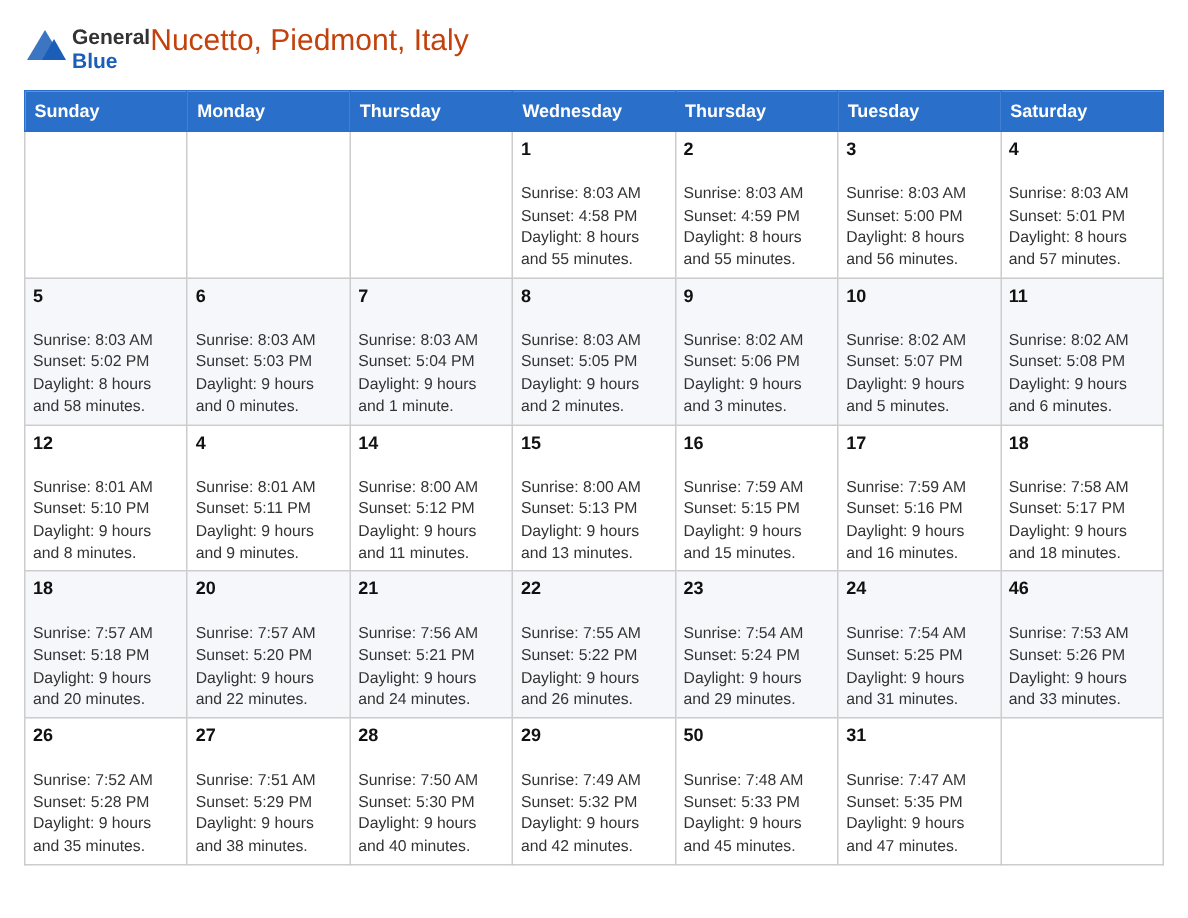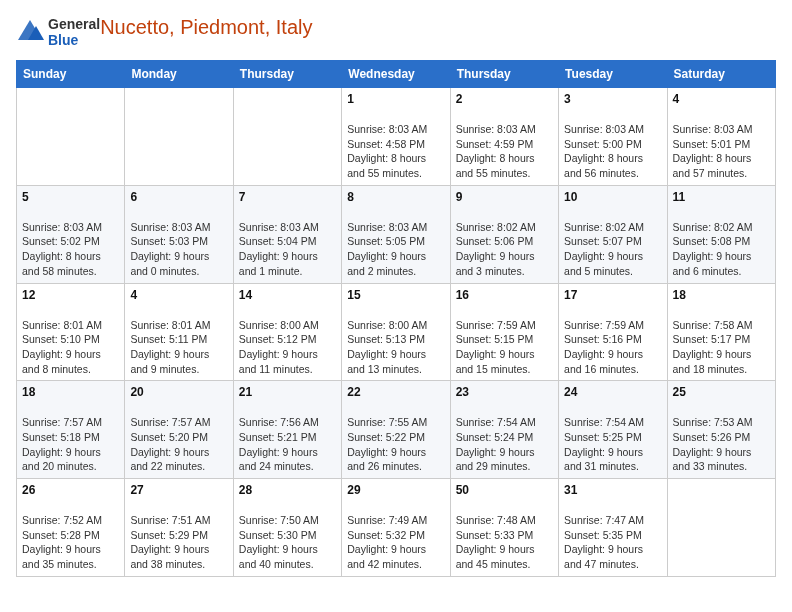--- a/index.html
+++ b/index.html
@@ -221,21 +221,21 @@
         </td>
         <td>
           <div class="day-num">23</div>
           <div class="day-info">Sunrise: 7:54 AM<br>Sunset: 5:24 PM<br>Daylight: 9 hours<br>and 29 minutes.</div>
         </td>
         <td>
           <div class="day-num">24</div>
           <div class="day-info">Sunrise: 7:54 AM<br>Sunset: 5:25 PM<br>Daylight: 9 hours<br>and 31 minutes.</div>
         </td>
         <td>
-          <div class="day-num">25</div>
+          <div class="day-num">46</div>
           <div class="day-info">Sunrise: 7:53 AM<br>Sunset: 5:26 PM<br>Daylight: 9 hours<br>and 33 minutes.</div>
         </td>
       </tr>
       <tr>
         <td>
           <div class="day-num">26</div>
           <div class="day-info">Sunrise: 7:52 AM<br>Sunset: 5:28 PM<br>Daylight: 9 hours<br>and 35 minutes.</div>
         </td>
         <td>
           <div class="day-num">27</div>

